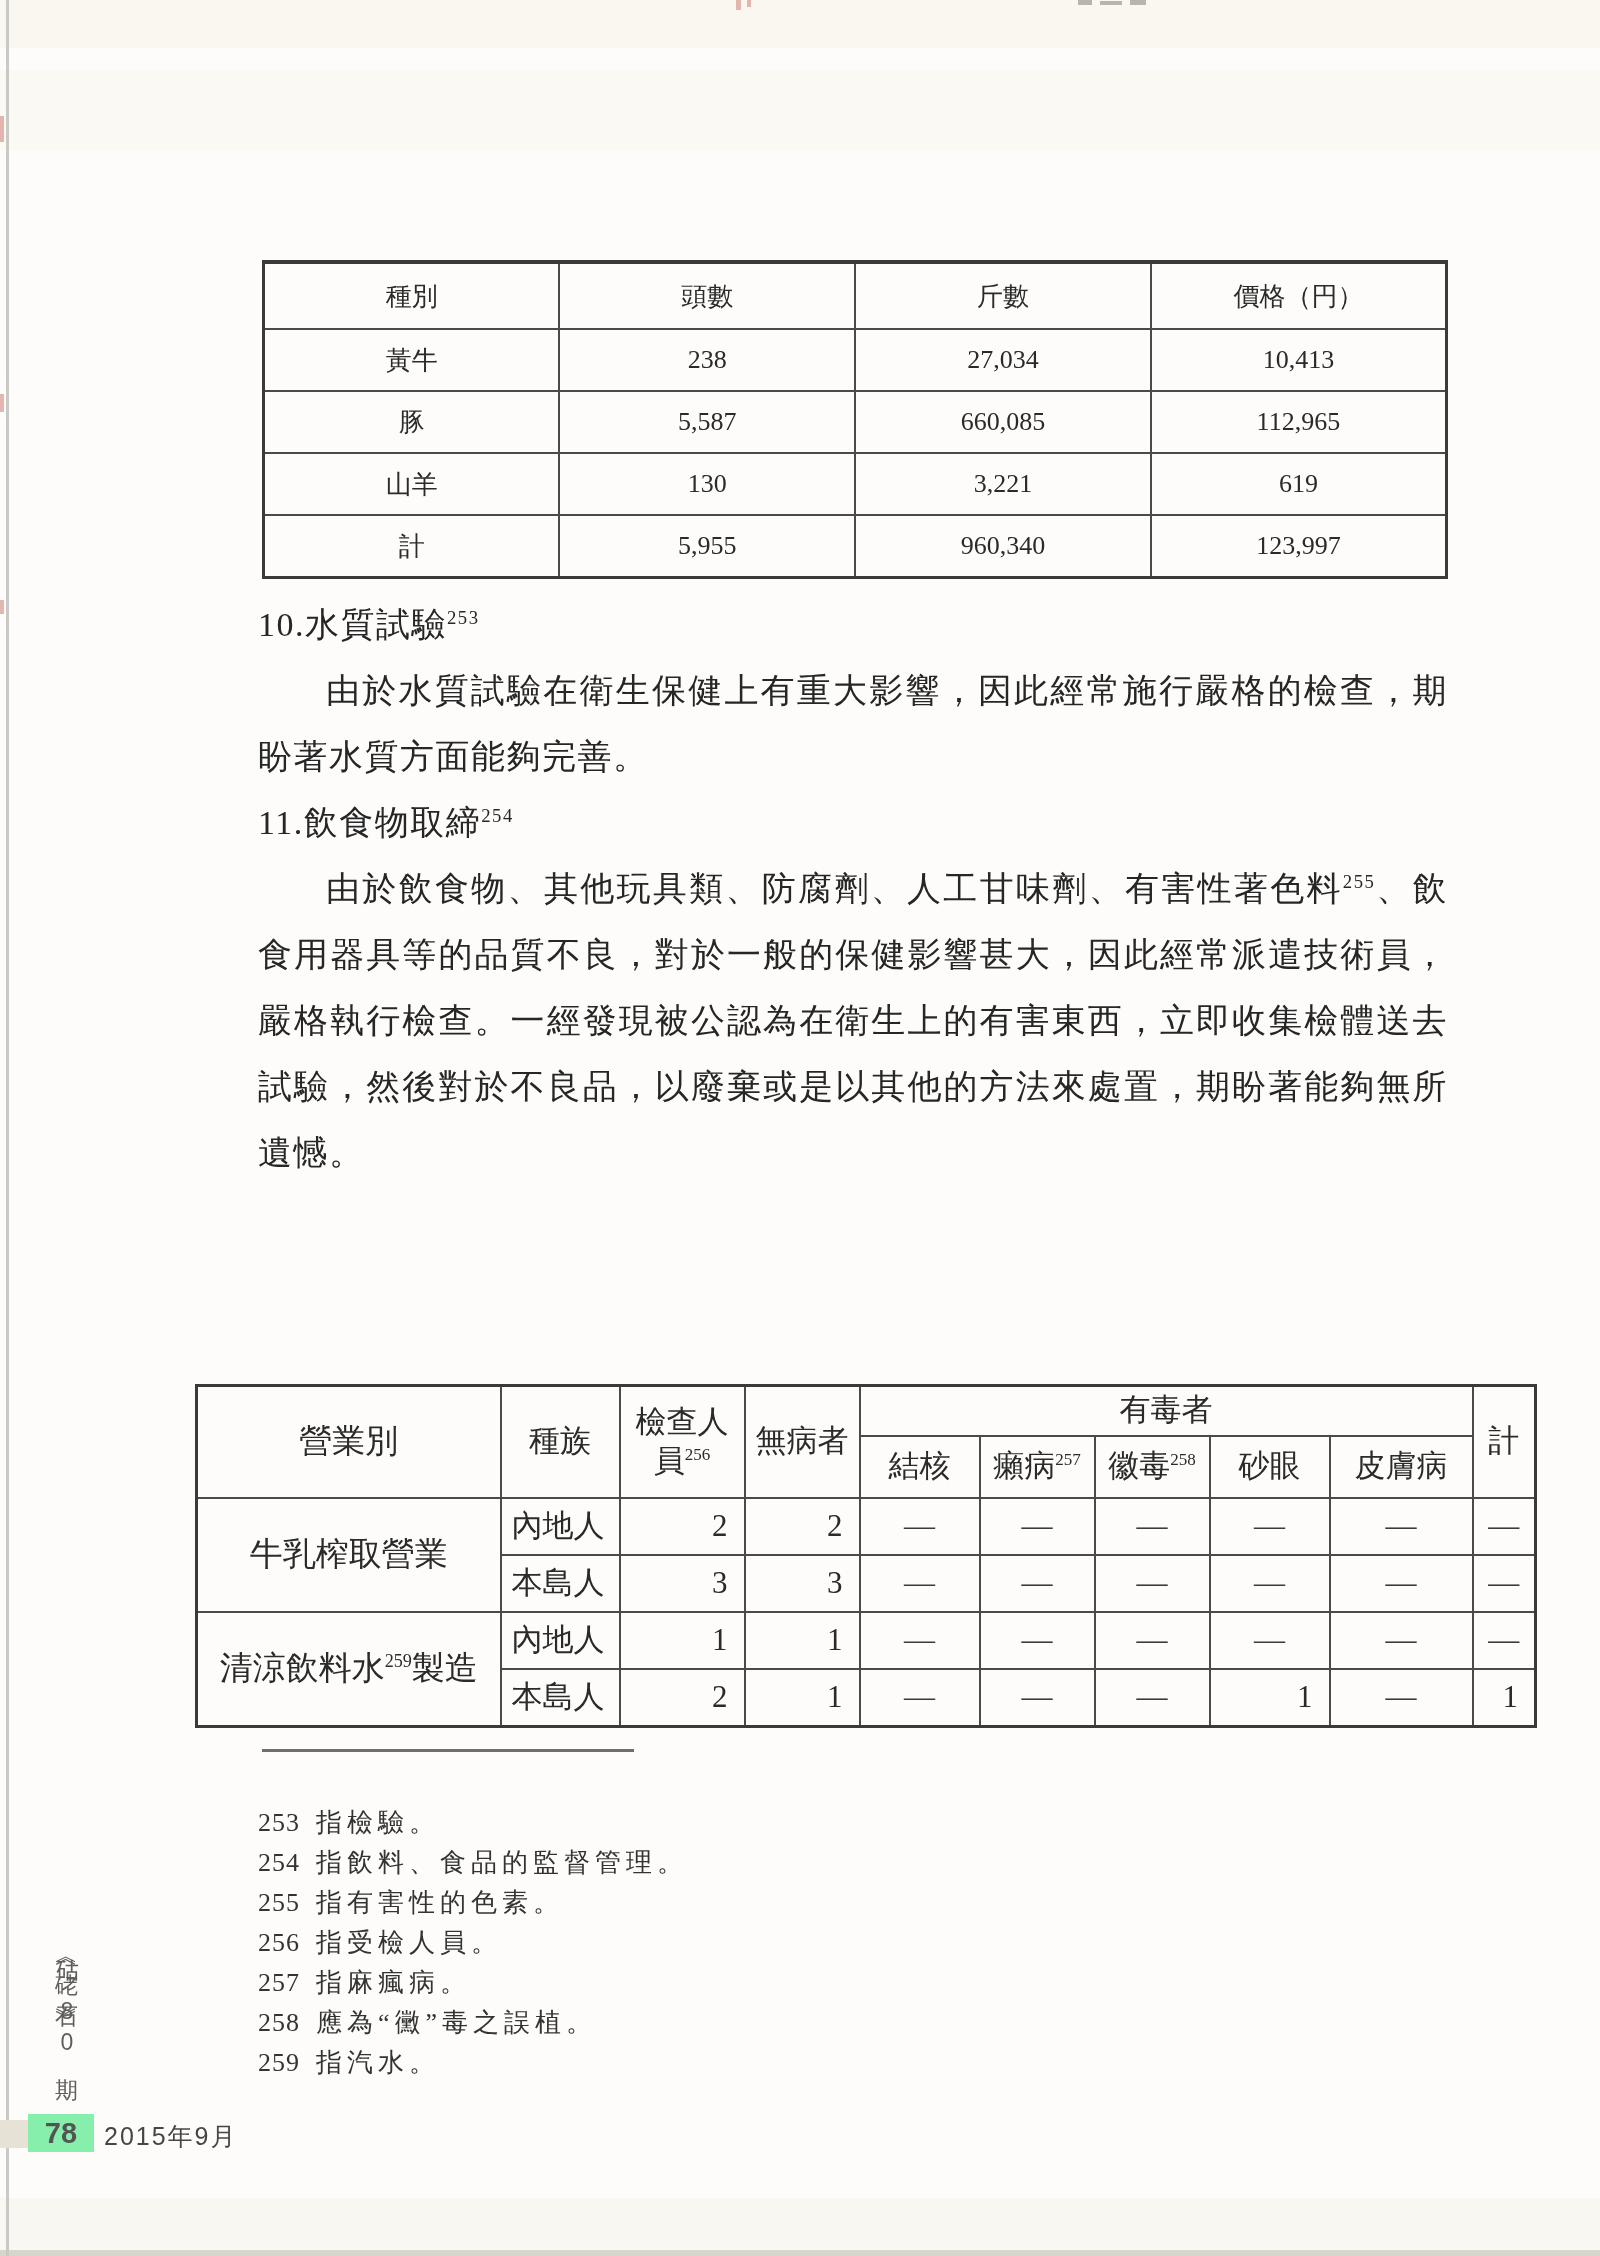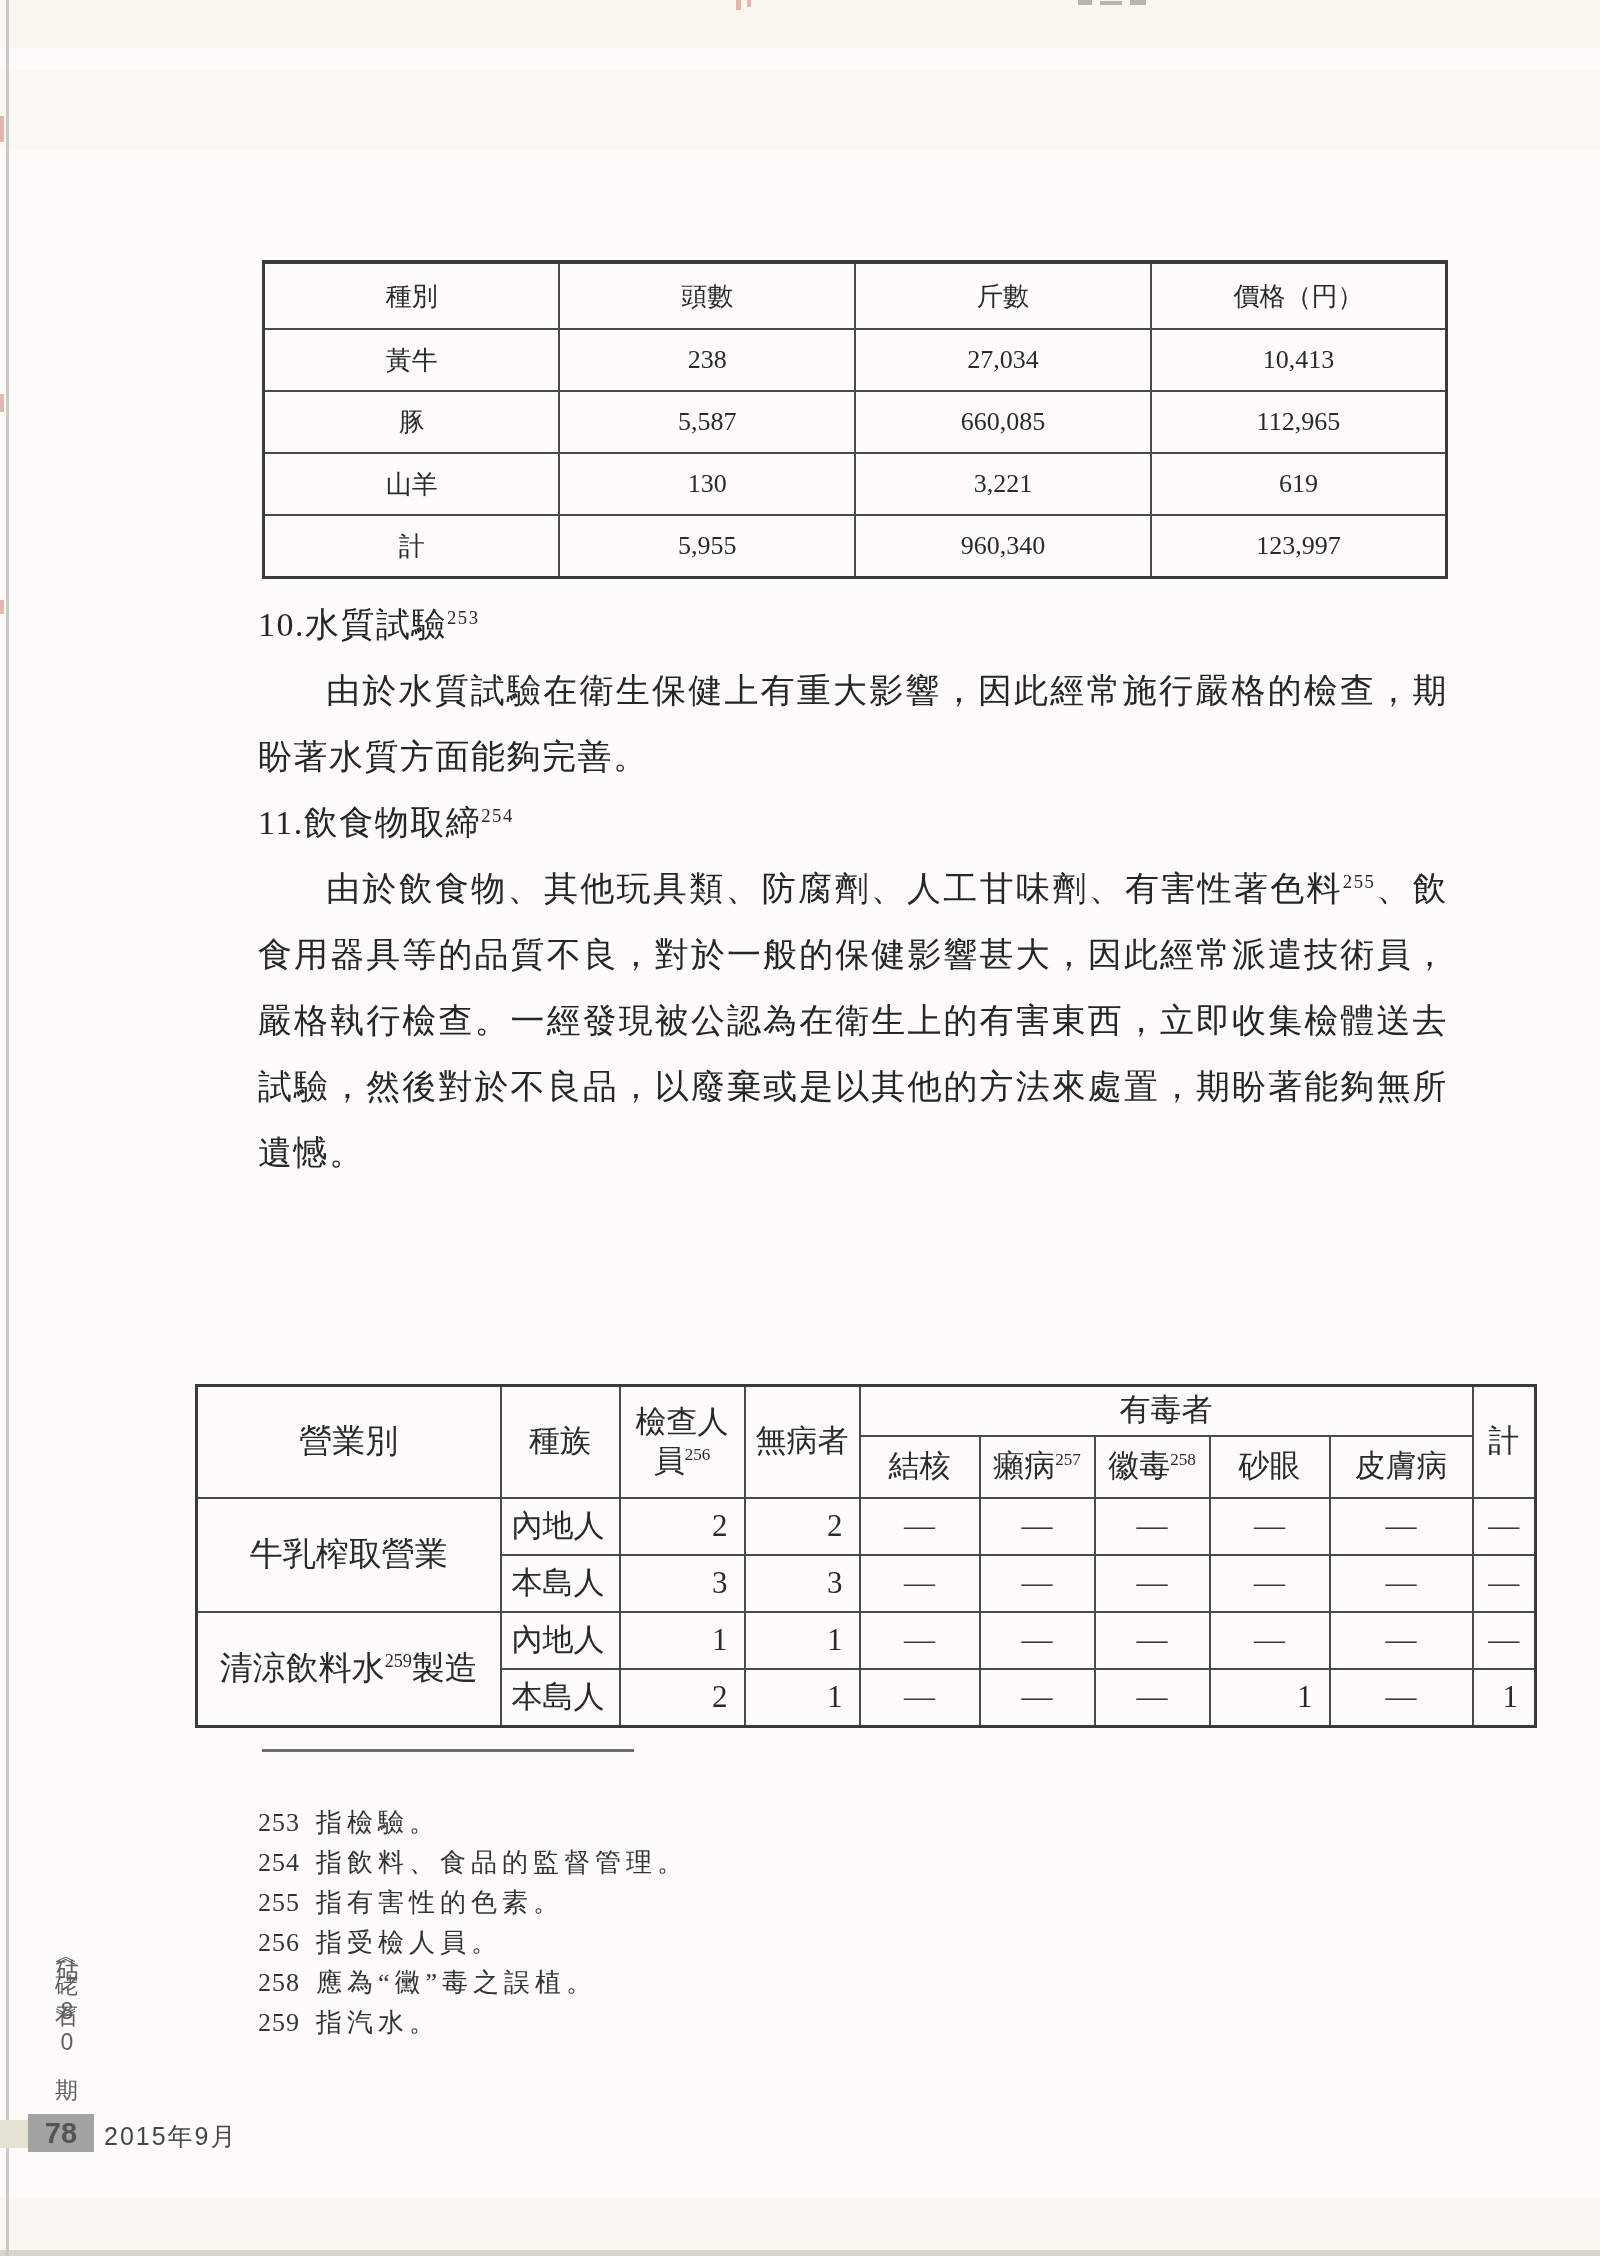--- a/index.html
+++ b/index.html
@@ -77,21 +77,21 @@
   
   .journal-title{
     position:absolute;left:52px;top:1950px;
     writing-mode:vertical-rl;text-orientation:upright;
     font-family:"Liberation Sans","DejaVu Sans",sans-serif;
     font-size:23px;letter-spacing:5px;color:#5e5e5e;
   }
   .pagebox-tail{position:absolute;left:0;top:2120px;width:28px;height:28px;background:#e6e3d6;}
   .pagebox{
     position:absolute;left:28px;top:2114px;width:66px;height:38px;
-    background:#a3a3a3;display:flex;align-items:center;justify-content:center;
+    background:#86efac;display:flex;align-items:center;justify-content:center;
     font-family:"Liberation Sans","DejaVu Sans",sans-serif;
     font-size:29px;font-weight:600;color:#545454;
   }
   .footer-date{
     position:absolute;left:104px;top:2120px;
     font-family:"Liberation Sans","DejaVu Sans",sans-serif;
     font-size:25px;letter-spacing:2px;color:#464646;
   }
 </style>
 </head>
@@ -238,20 +238,21 @@
       </tr>
     </tbody>
 </table>
 
 <div class="fn-sep"></div>
 <div class="footnotes" id="footnotes">
     <div class="fn-line"><span class="fn-num">253</span><span>指檢驗。</span></div>
     <div class="fn-line"><span class="fn-num">254</span><span>指飲料、食品的監督管理。</span></div>
     <div class="fn-line"><span class="fn-num">255</span><span>指有害性的色素。</span></div>
     <div class="fn-line"><span class="fn-num">256</span><span>指受檢人員。</span></div>
+    <div class="fn-line"><span class="fn-num">257</span><span>指麻瘋病。</span></div>
     <div class="fn-line"><span class="fn-num">258</span><span>應為“黴”毒之誤植。</span></div>
     <div class="fn-line"><span class="fn-num">259</span><span>指汽水。</span></div>
   </div>
 
 <div class="journal-title">《硓𥑮石》80期</div>
 <div class="pagebox-tail"></div>
 <div class="pagebox">78</div>
 <div class="footer-date">2015年9月</div>
 
 </body></html>

